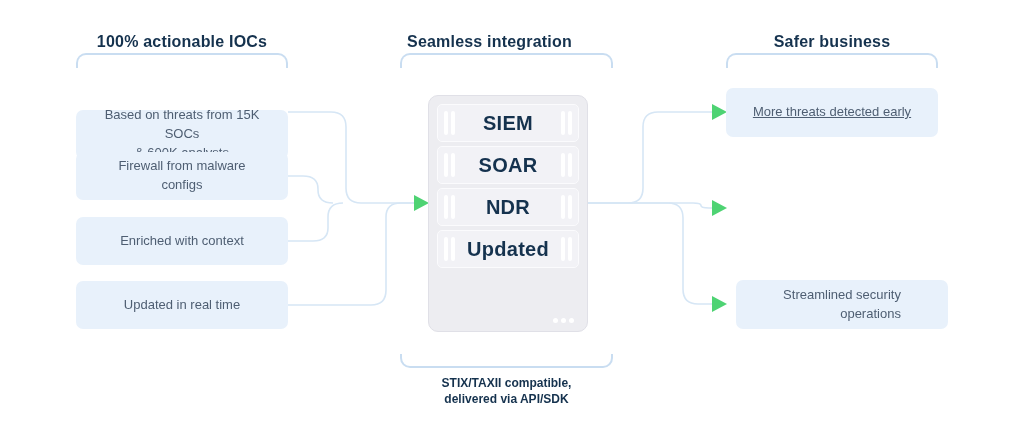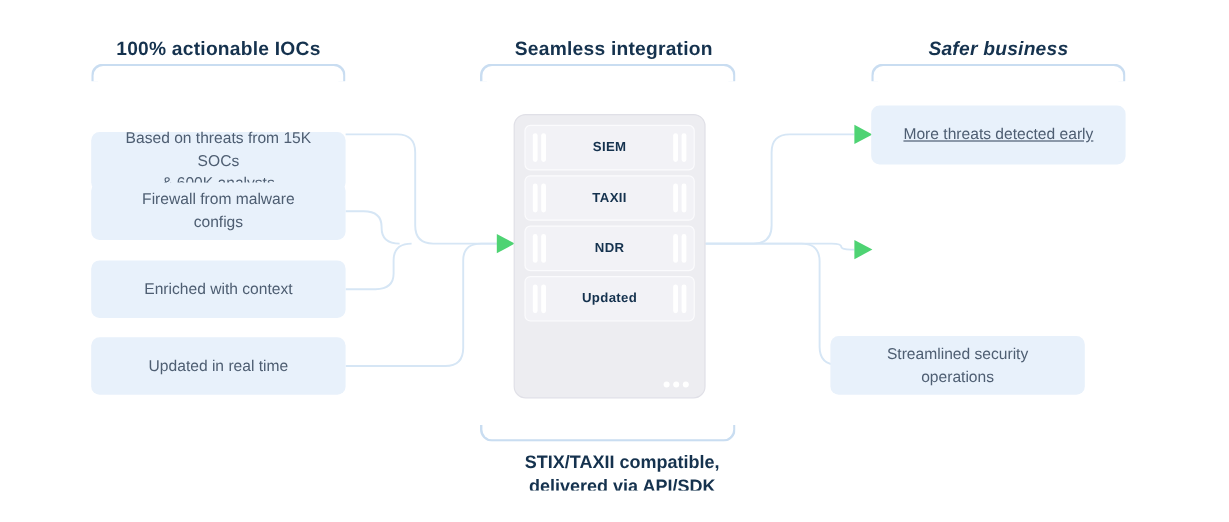--- a/index.html
+++ b/index.html
@@ -41,37 +41,37 @@
   }
   .rack{
     position:absolute;left:428px;top:95px;width:160px;height:237px;box-sizing:border-box;
     background:var(--rack-shell);border:1px solid var(--rack-shell-border);
     border-radius:10px;padding:8px;
   }
   .rack-row{
     position:relative;height:38px;margin-bottom:4px;box-sizing:border-box;
     background:var(--rack-row);border:1px solid #fbfbfd;border-radius:5px;
     display:flex;align-items:center;justify-content:center;
-    font-size:11px;font-weight:700;color:var(--navy);letter-spacing:.3px;
+    font-size:20px;font-weight:700;color:var(--navy);letter-spacing:.3px;
   }
   .rack-row::before{
     content:"";position:absolute;left:6px;top:6px;bottom:6px;width:4px;
     background:#ffffff;border-radius:2px;box-shadow:7px 0 0 #ffffff;
   }
   .rack-row::after{
     content:"";position:absolute;right:6px;top:6px;bottom:6px;width:4px;
     background:#ffffff;border-radius:2px;box-shadow:-7px 0 0 #ffffff;
   }
   .rack-dots{
     position:absolute;right:13px;bottom:8px;width:5px;height:5px;border-radius:50%;
     background:#ffffff;box-shadow:-8px 0 0 #ffffff,-16px 0 0 #ffffff;
   }
   .caption{
-    position:absolute;left:412px;width:213px;top:376px;text-align:center;
-    font-size:15px;font-weight:700;line-height:1.3;color:var(--navy);white-space:pre-line;
+    position:absolute;left:400px;width:213px;top:376px;text-align:center;
+    font-size:12px;font-weight:700;line-height:1.3;color:var(--navy);white-space:pre-line;
   }
 </style>
 </head>
 <body>
 
 <div class="canvas">
 
   <svg class="connectors" viewBox="0 0 1024 435" aria-hidden="true">
 
     <path class="line" d="M288 112 H331 Q346 112 346 127 V188 Q346 203 361 203 H414"></path>
@@ -83,51 +83,51 @@
     <path class="line" d="M588 203 H693 Q701 203 701 205.5 Q701 208 709 208 H712"></path>
     <path class="line" d="M588 203 H668 Q683 203 683 218 V289 Q683 304 698 304 H712"></path>
 
     <polygon class="arrow" points="414,195 414,211 429,203"></polygon>
     <polygon class="arrow" points="712,104 712,120 727,112"></polygon>
     <polygon class="arrow" points="712,200 712,216 727,208"></polygon>
     <polygon class="arrow" points="712,296 712,312 727,304"></polygon>
   </svg>
 
   <div class="col-title" style="left:76px;width:212px;">100% actionable IOCs</div>
-  <div class="col-title" style="left:405px;width:213px;">Seamless integration</div>
-  <div class="col-title" style="left:726px;width:212px;font-style:italic;">Safer business</div>
+  <div class="col-title" style="left:383px;width:213px;">Seamless integration</div>
+  <div class="col-title" style="left:726px;width:212px;">Safer business</div>
 
   <div class="bracket-top" style="left:76px;width:212px;"></div>
   <div class="bracket-top" style="left:400px;width:213px;"></div>
   <div class="bracket-top" style="left:726px;width:212px;"></div>
   <div class="bracket-bottom" style="left:400px;width:213px;"></div>
 
   <div class="card" style="left:76px;top:88px;height:49px;margin-top:22px;">Based on threats from 15K SOCs
 &amp; 600K analysts</div>
   <div class="card" style="left:76px;top:152px;height:48px;">Firewall from malware
 configs</div>
   <div class="card" style="left:76px;top:281px;height:48px;">Updated in real time</div>
   <div class="card" style="left:76px;top:217px;height:48px;">Enriched with context</div>
 
   <div class="rack">
     <div class="rack-row">
         <span>SIEM</span>
       </div>
     <div class="rack-row">
-        <span>TAXII</span>
+        <span>SOAR</span>
       </div>
     <div class="rack-row">
         <span>NDR</span>
       </div>
     <div class="rack-row">
         <span>Updated</span>
       </div>
     <div class="rack-dots"></div>
   </div>
 
   <div class="caption">STIX/TAXII compatible,
 delivered via API/SDK</div>
 
   <div class="card" style="left:726px;top:88px;height:49px;text-decoration:underline;">More threats detected early</div>
-  <div class="card" style="left:692px;top:280px;height:49px;">Streamlined security
+  <div class="card" style="left:736px;top:280px;height:49px;text-align:right;">Streamlined security
 operations</div>
 
 </div>
 
 </body></html>

